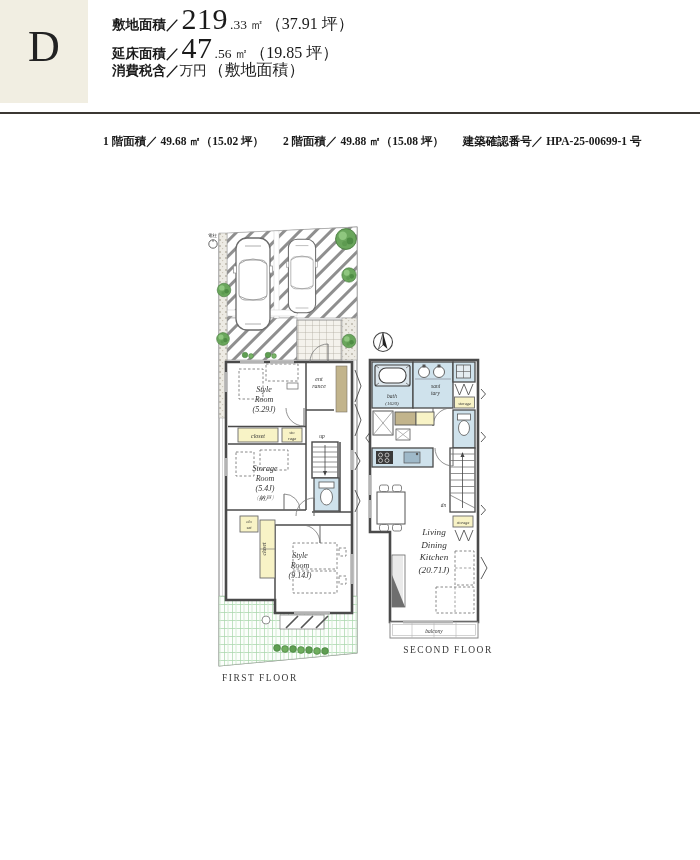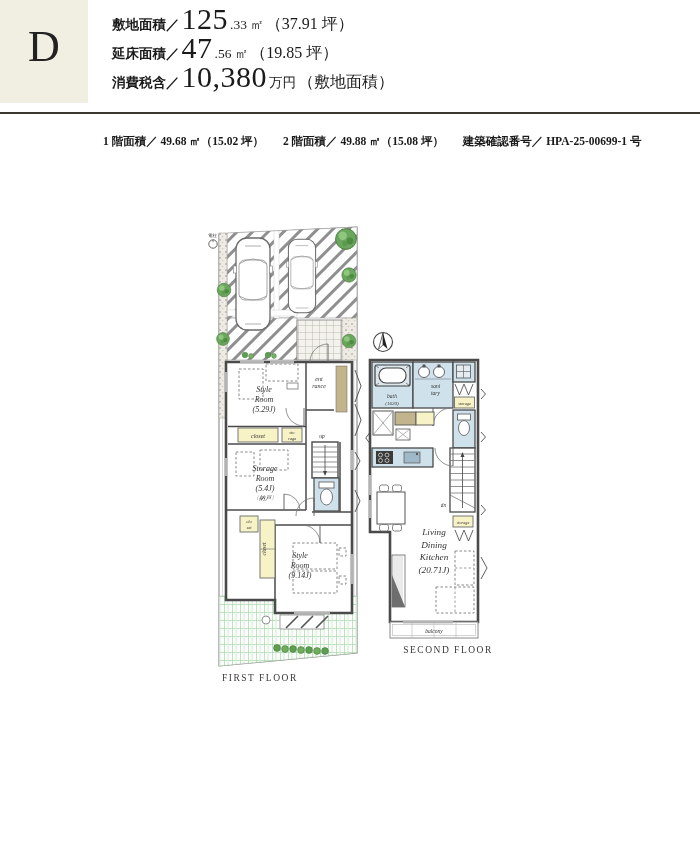--- a/index.html
+++ b/index.html
@@ -36,33 +36,32 @@
 
 <div class="canvas">
 
   <div class="badge">
     <span>D</span>
   </div>
 
   <div class="specs">
     <div class="spec-row">
       <span class="spec-label">敷地面積／</span>
-      <span class="spec-big">125</span>
+      <span class="spec-big">219</span>
       <span class="spec-small">.33 ㎡</span>
       <span class="spec-paren">（37.91 坪）</span>
     </div>
     <div class="spec-row">
       <span class="spec-label">延床面積／</span>
       <span class="spec-big">47</span>
       <span class="spec-small">.56 ㎡</span>
       <span class="spec-paren">（19.85 坪）</span>
     </div>
     <div class="spec-row">
       <span class="spec-label">消費税含／</span>
-      <span class="spec-big">10,380</span>
       <span class="spec-small">万円</span>
       <span class="spec-paren">（敷地面積）</span>
     </div>
   </div>
 
   <div class="divider"></div>
 
   <div class="subinfo">
     <span>1 階面積／ 49.68 ㎡（15.02 坪）</span>
     <span>2 階面積／ 49.88 ㎡（15.08 坪）</span>

